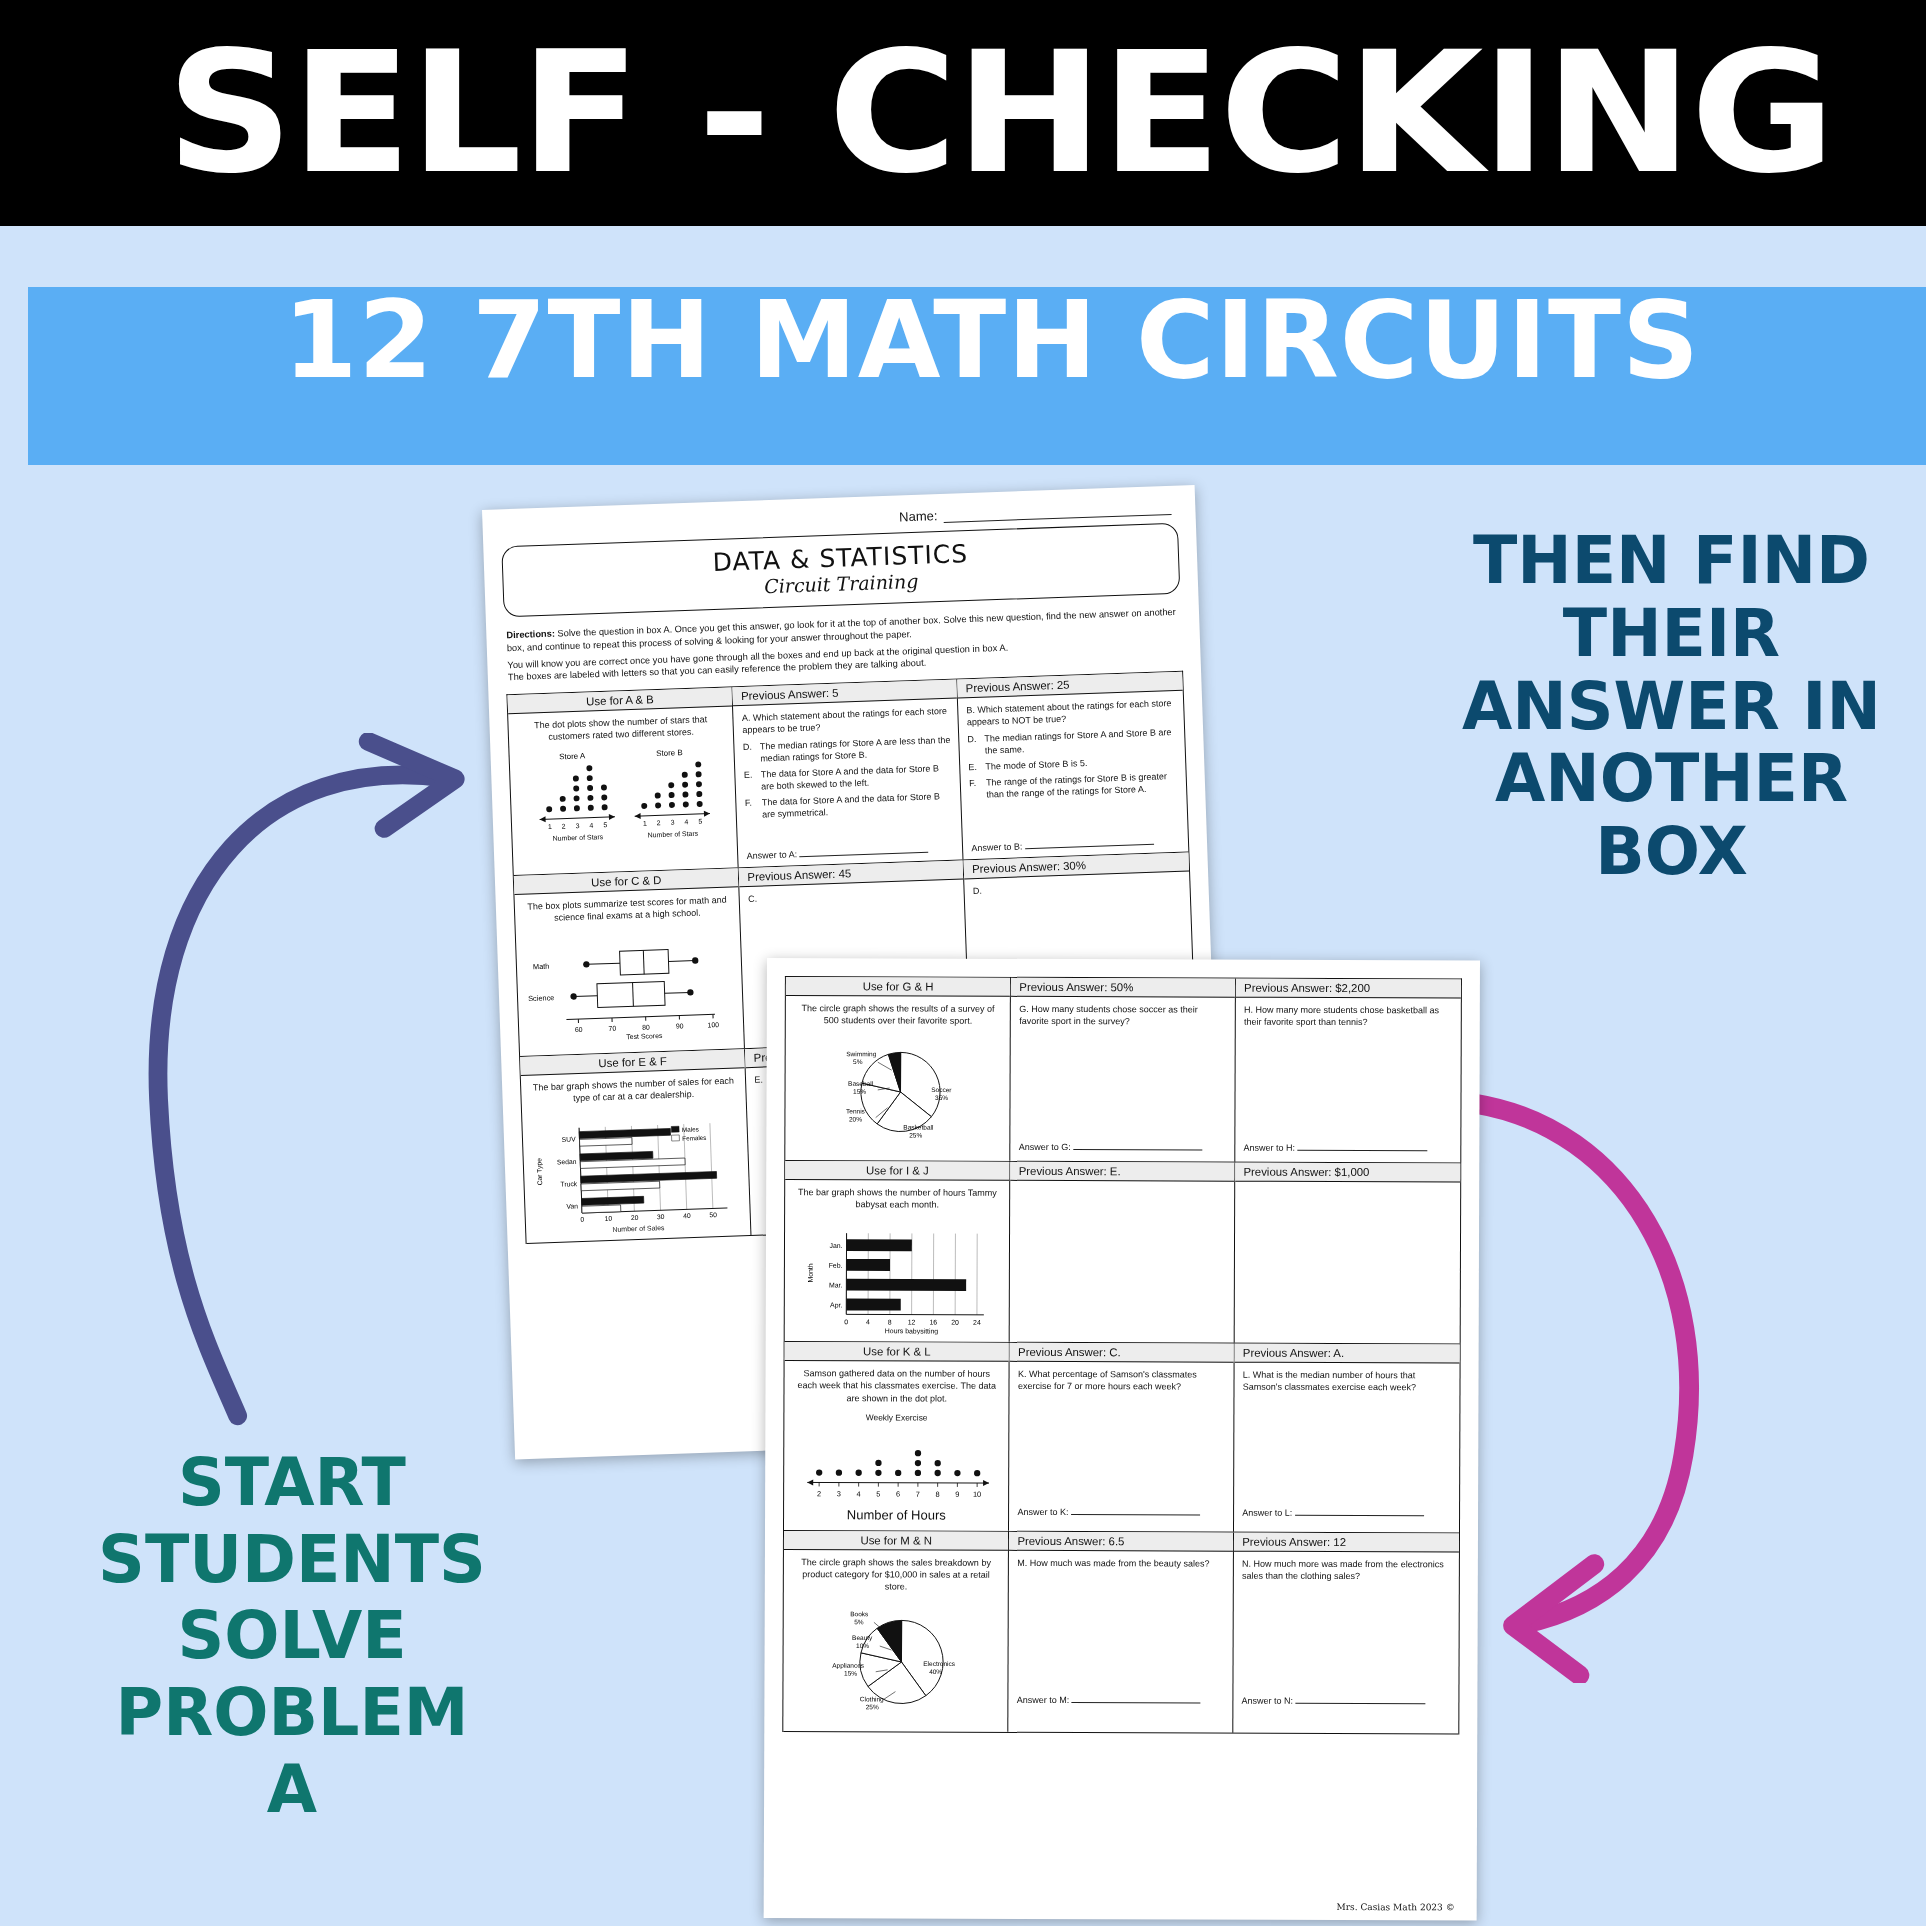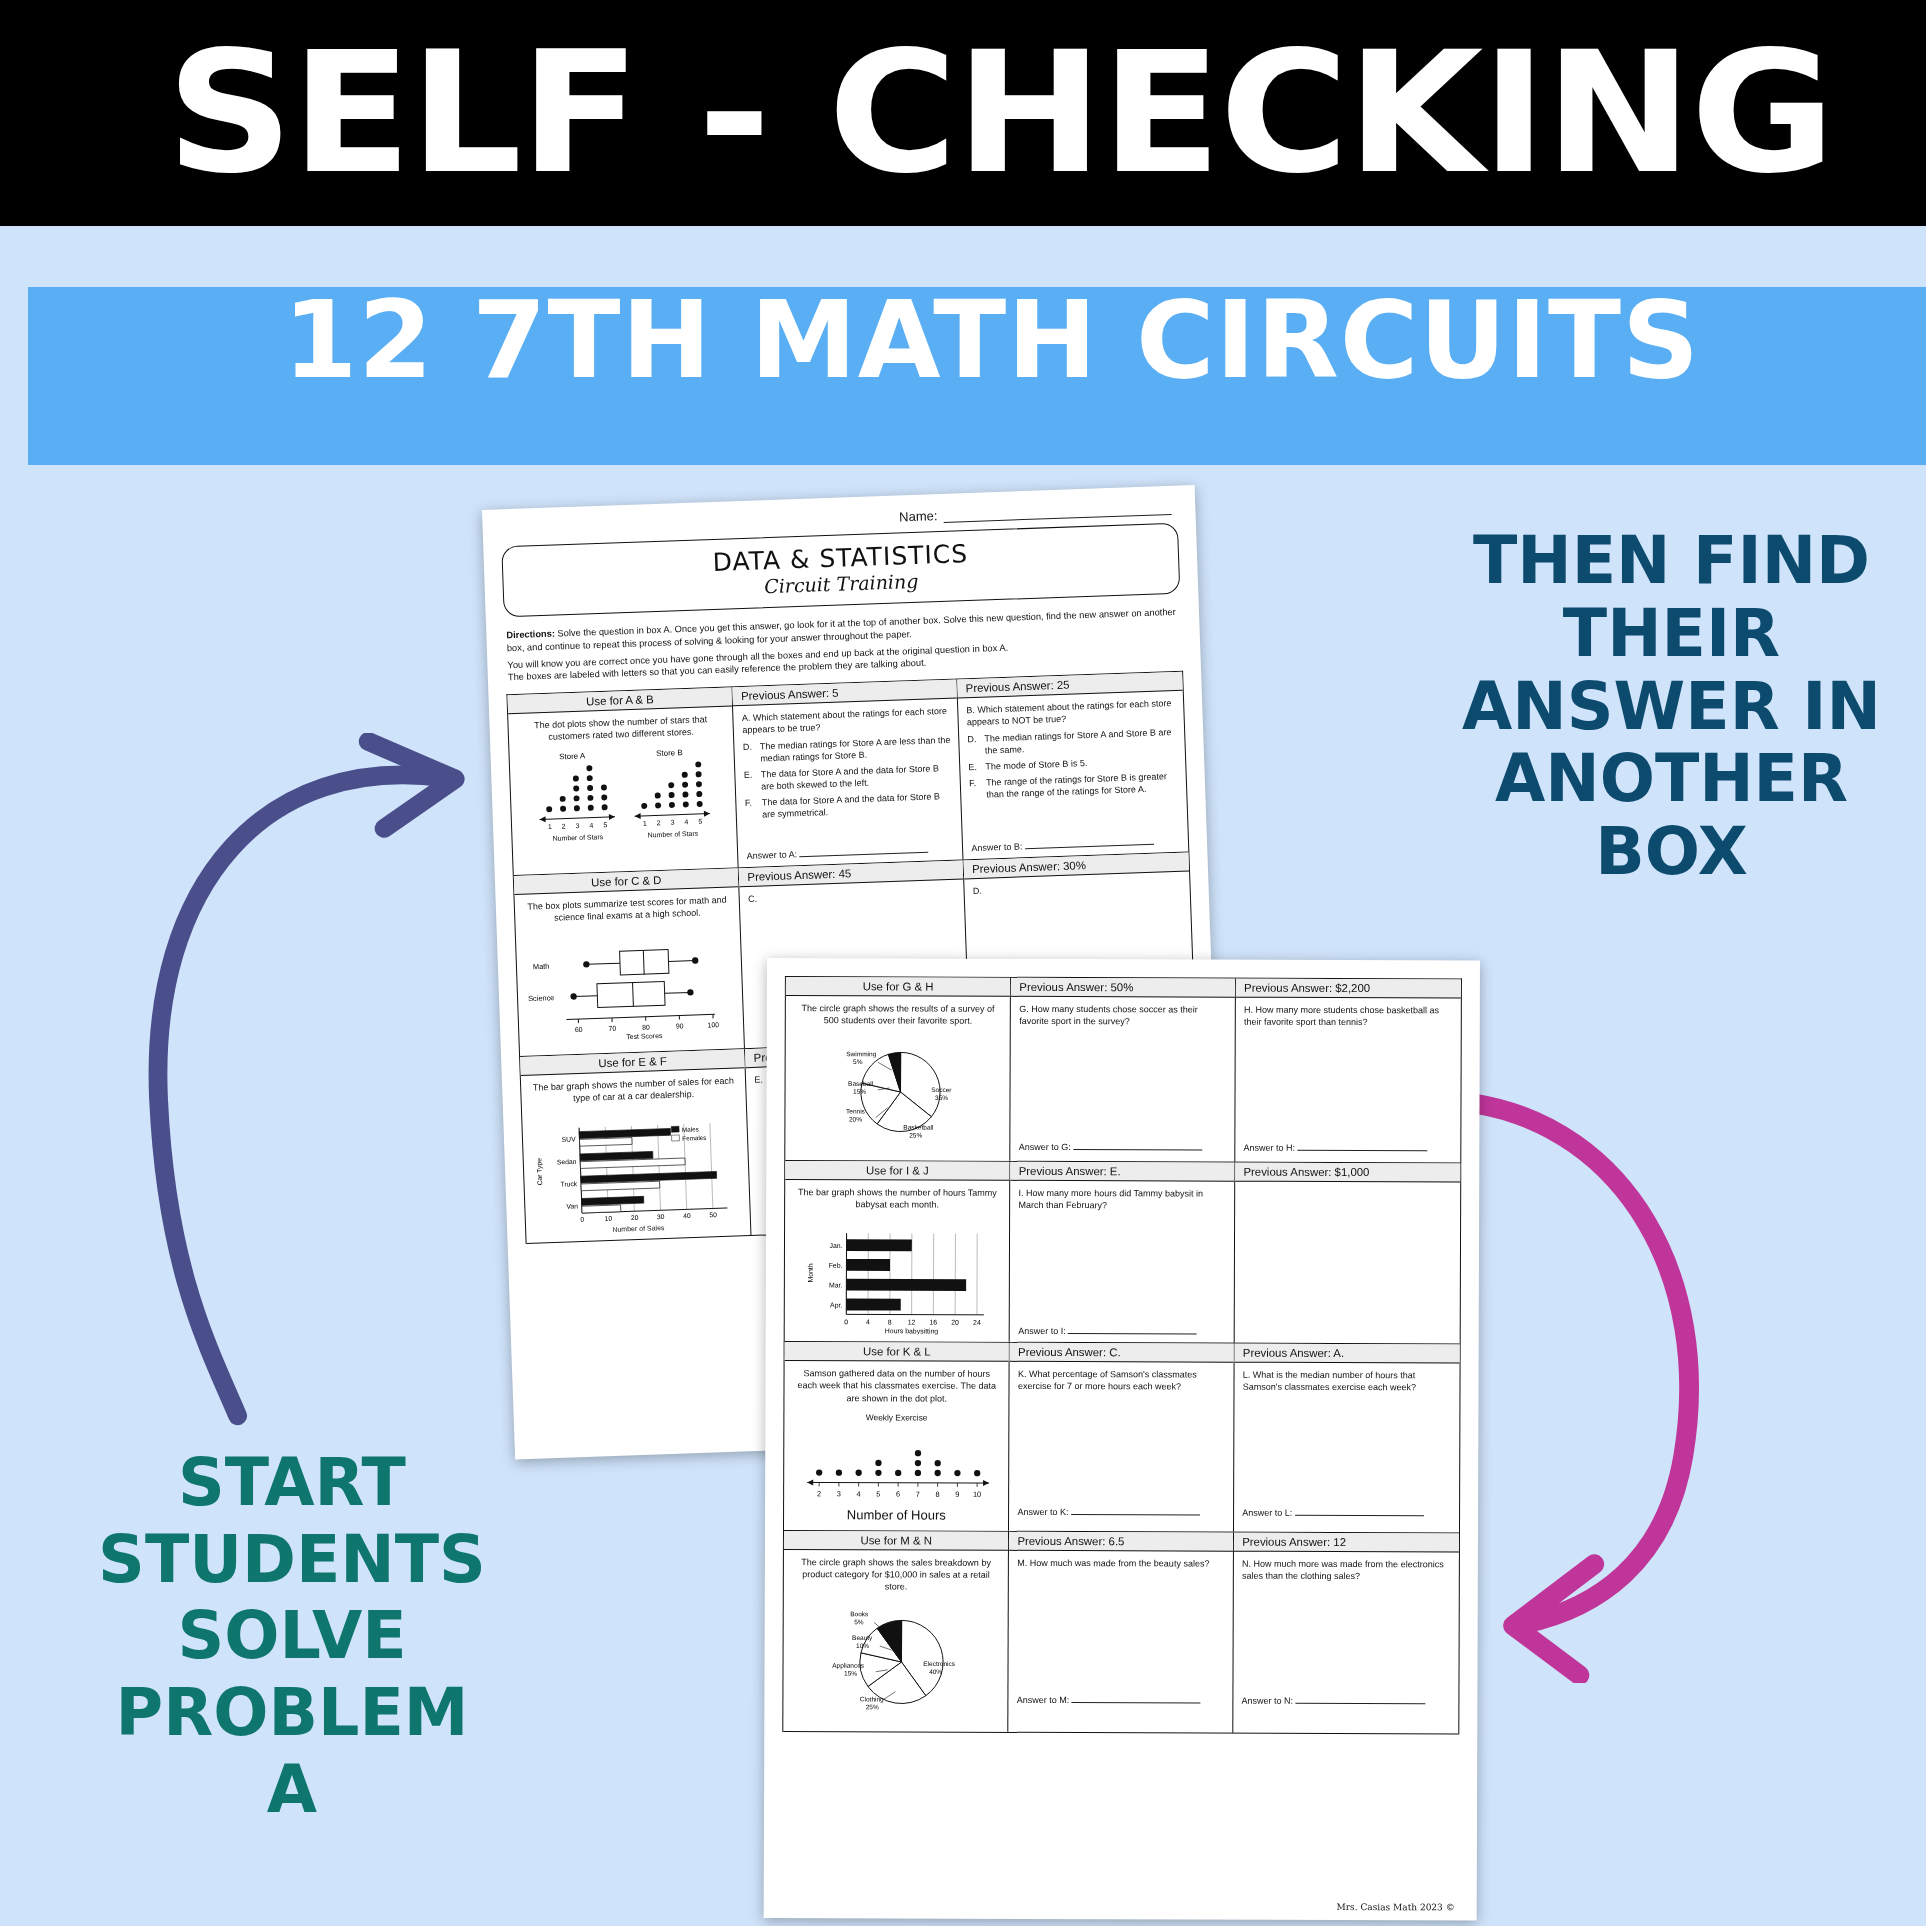--- a/index.html
+++ b/index.html
@@ -506,26 +506,20 @@
                   <text x="156" y="110">20</text>
                   <text x="178" y="110">24</text>
                 <text x="112" y="119">Hours babysitting</text>
               </g>
             </svg>
           </div>
         </div>
       </div>
       <div class="cell c2">
         <div class="hdr left">Previous Answer:   E.</div>
-        <div class="body">
-          <div class="qtext">I.  How many more hours did Tammy babysit in March than February?</div>
-          <div class="ans">
-            <span>Answer to I: </span><span class="rule"></span>
-          </div>
-        </div>
       </div>
       <div class="cell c3">
         <div class="hdr left">Previous Answer:   $1,000</div>
       </div>
     </div>
 
     <div class="row">
       <div class="cell c1">
         <div class="hdr">Use for K &amp; L</div>
         <div class="body">

